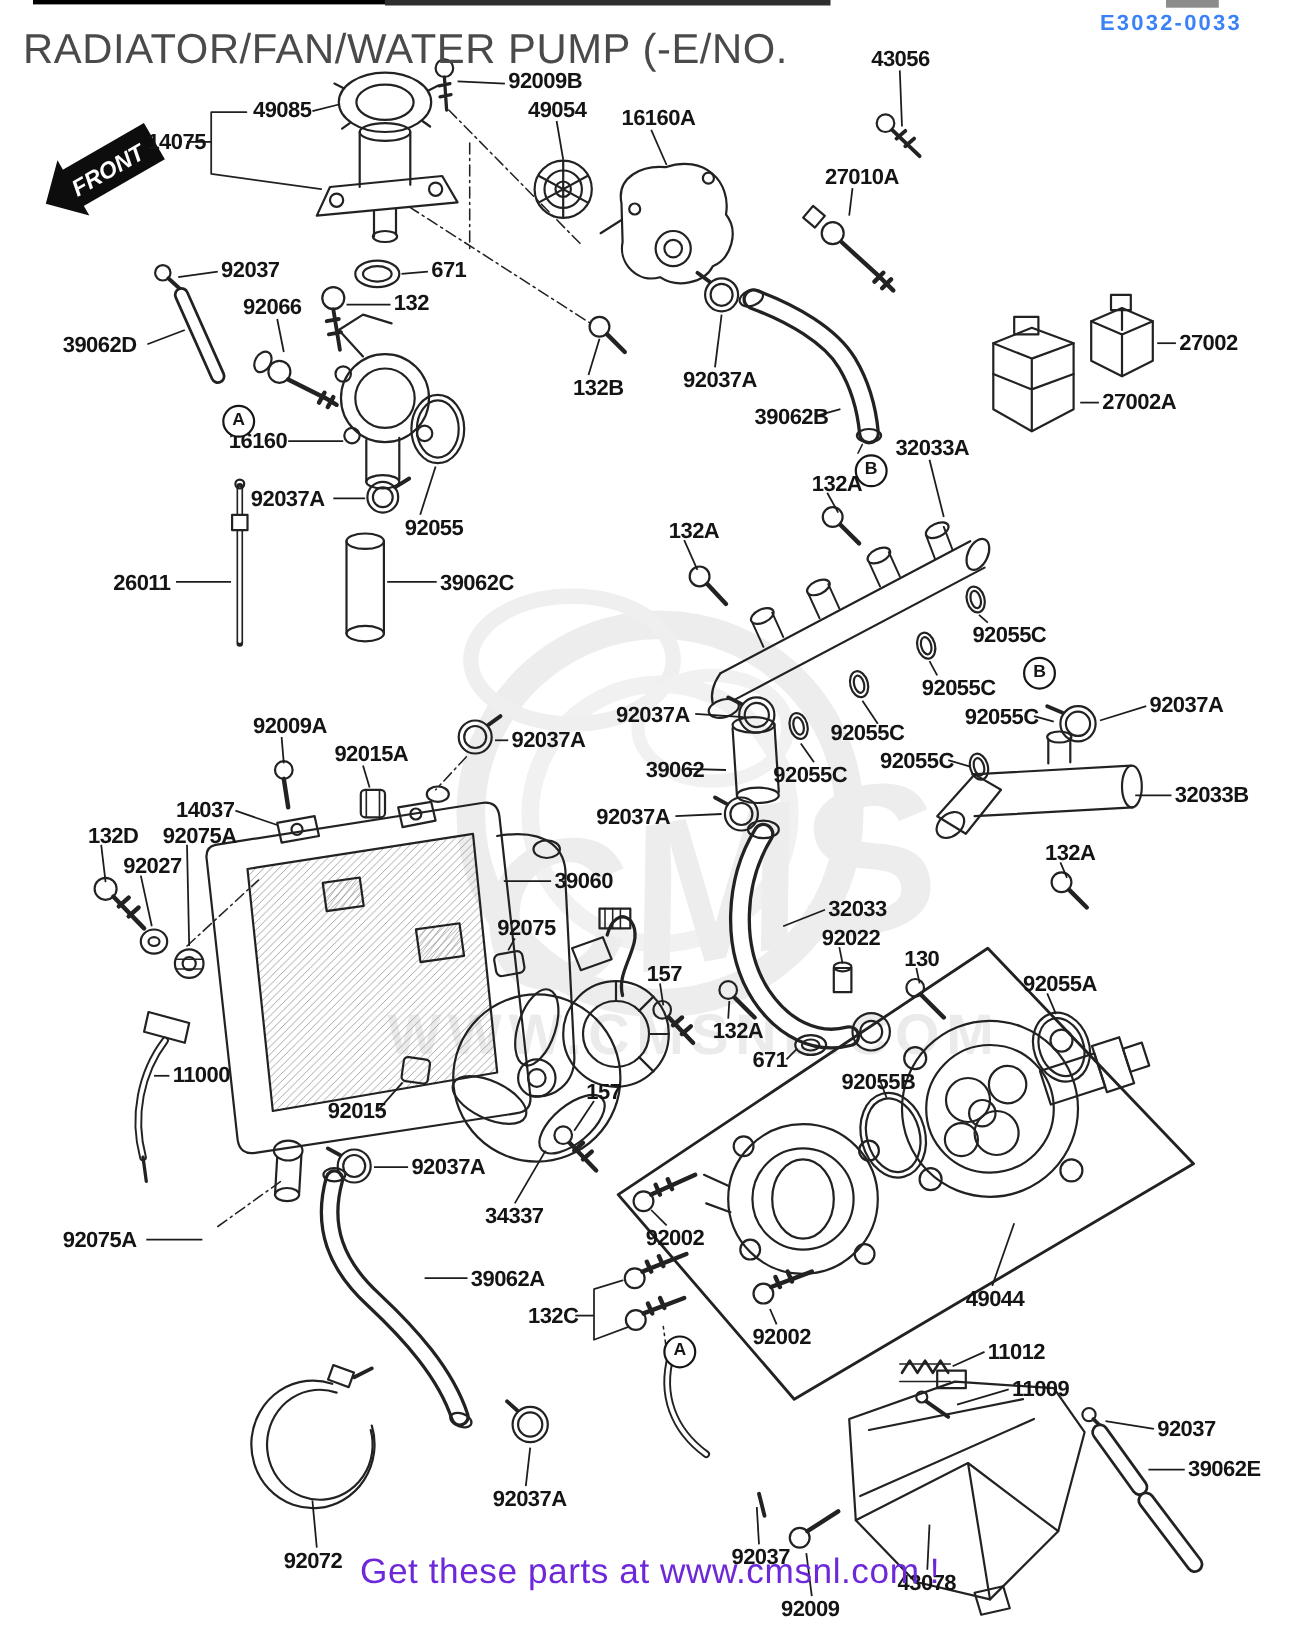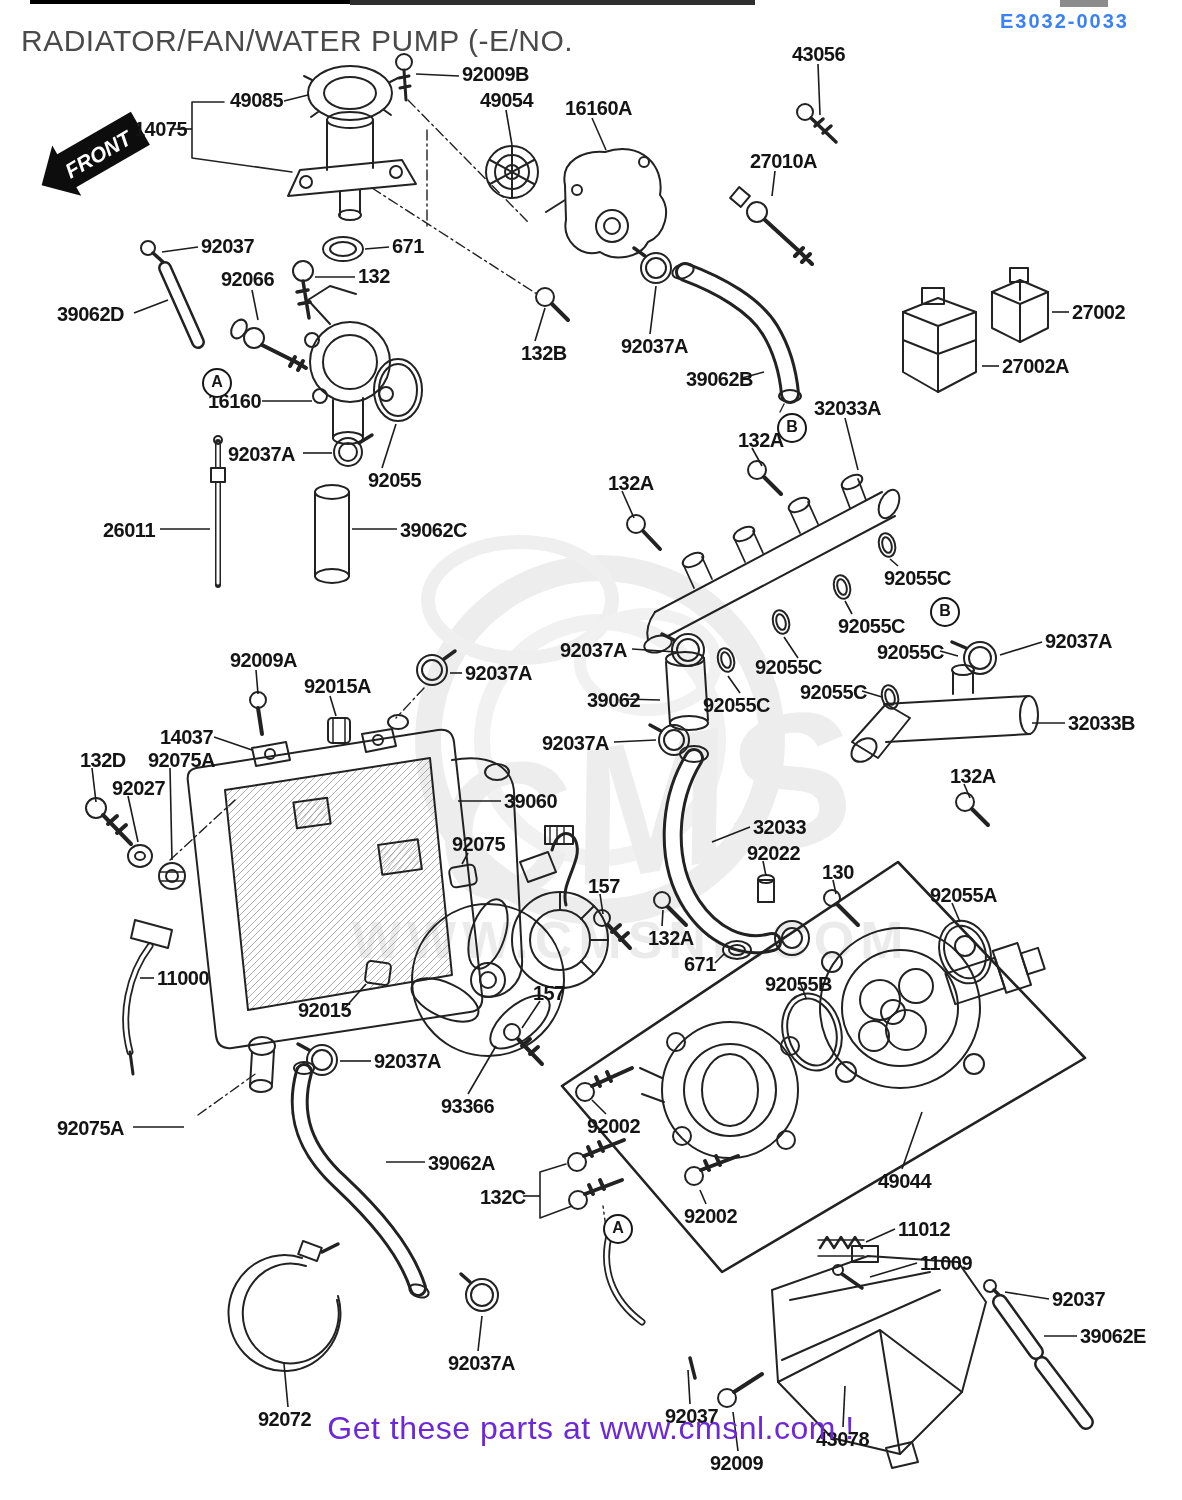--- a/index.html
+++ b/index.html
@@ -4,21 +4,21 @@
 <style>
   html,body{margin:0;padding:0;background:#ffffff;}
   .canvas{position:relative;width:1182px;height:1500px;background:#ffffff;overflow:hidden;
           font-family:"Liberation Sans",sans-serif;}
   svg.layer{position:absolute;left:0;top:0;pointer-events:none;}
   #labels{position:absolute;left:0;top:0;width:100%;height:100%;}
   .plabel{position:absolute;font-weight:700;font-size:20px;letter-spacing:-0.5px;color:#141414;
           white-space:nowrap;line-height:1;}
   .callout{position:absolute;width:26px;height:26px;border:2.2px solid #161616;border-radius:50%;
            font-weight:700;font-size:16px;color:#161616;text-align:center;line-height:24px;background:#fff;}
-  .title{position:absolute;left:21px;top:24px;font-size:30px;color:#4a4a4a;letter-spacing:.5px;white-space:nowrap;}
+  .title{position:absolute;left:21px;top:24px;font-size:38px;color:#4a4a4a;letter-spacing:.5px;white-space:nowrap;}
   .ecode{position:absolute;left:1000px;top:10px;font-size:20px;font-weight:700;color:#3b82f6;letter-spacing:2px;}
   .footer{position:absolute;left:50%;transform:translateX(-50%);top:1410px;font-size:32px;color:#6d28d9;
           white-space:nowrap;letter-spacing:.5px;}
 </style>
 </head>
 <body>
 
 <div class="canvas">
 
   <svg class="layer" id="artwork" width="1182" height="1500" viewBox="0 0 1182 1500">
@@ -617,21 +617,21 @@
       <div class="plabel" style="left: 822px; top: 862px;">130</div>
       <div class="plabel" style="left: 588px; top: 876px;">157</div>
       <div class="plabel" style="left: 930px; top: 885px;">92055A</div>
       <div class="plabel" style="left: 648px; top: 928px;">132A</div>
       <div class="plabel" style="left: 684px; top: 954px;">671</div>
       <div class="plabel" style="left: 765px; top: 974px;">92055B</div>
       <div class="plabel" style="left: 157px; top: 968px;">11000</div>
       <div class="plabel" style="left: 533px; top: 983px;">157</div>
       <div class="plabel" style="left: 298px; top: 1000px;">92015</div>
       <div class="plabel" style="left: 374px; top: 1051px;">92037A</div>
-      <div class="plabel" style="left: 441px; top: 1096px;">93366</div>
+      <div class="plabel" style="left: 441px; top: 1096px;">34337</div>
       <div class="plabel" style="left: 587px; top: 1116px;">92002</div>
       <div class="plabel" style="left: 57px; top: 1118px;">92075A</div>
       <div class="plabel" style="left: 428px; top: 1153px;">39062A</div>
       <div class="plabel" style="left: 878px; top: 1171px;">49044</div>
       <div class="plabel" style="left: 480px; top: 1187px;">132C</div>
       <div class="plabel" style="left: 684px; top: 1206px;">92002</div>
       <div class="plabel" style="left: 898px; top: 1219px; text-align: right;">11012</div>
       <div class="plabel" style="left: 920px; top: 1253px;">11009</div>
       <div class="plabel" style="left: 1052px; top: 1289px;">92037</div>
       <div class="plabel" style="left: 1080px; top: 1326px;">39062E</div>

